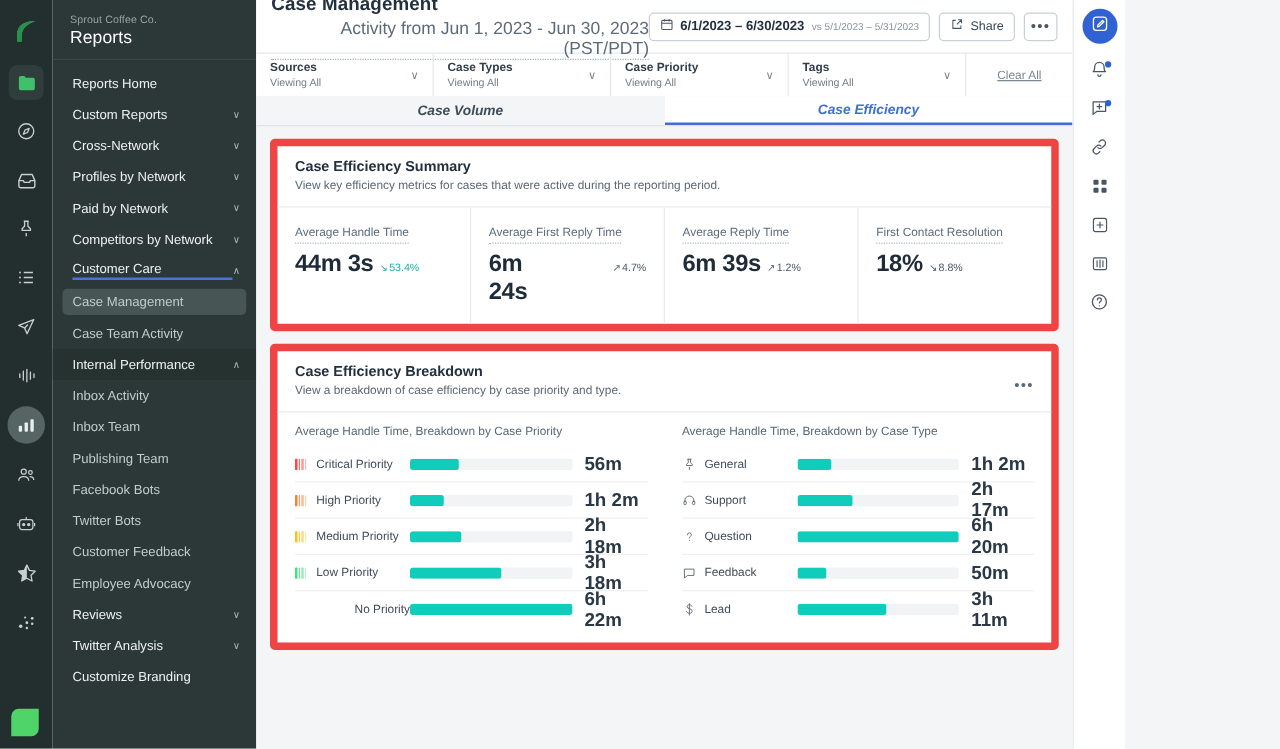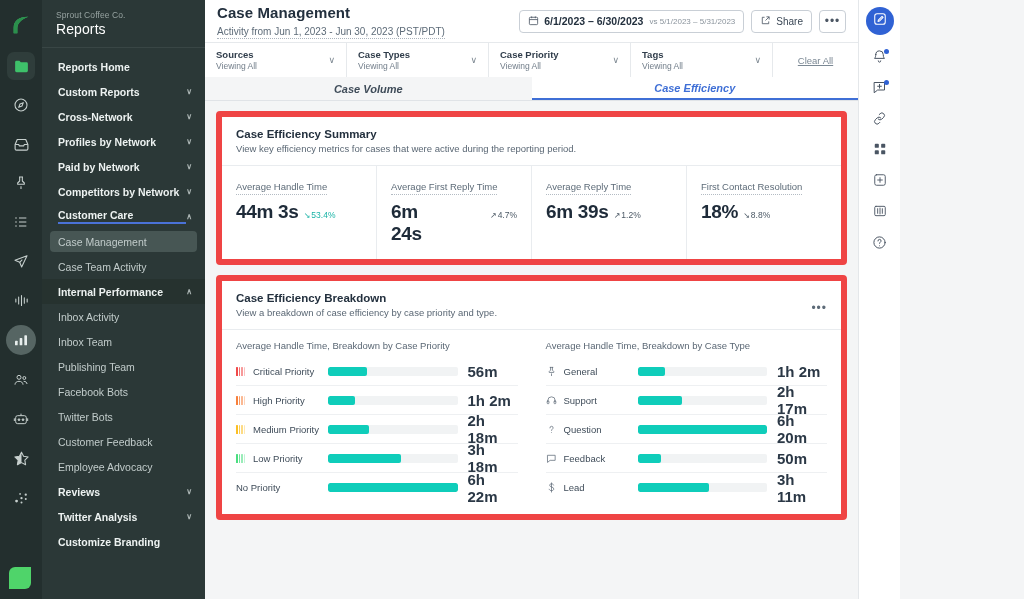--- a/index.html
+++ b/index.html
@@ -46,21 +46,21 @@
   }
   .sb-head { padding: 10px 14px 10px 14px; }
   .sb-org { font-size: 8.5px; color: #97a3a1; letter-spacing: .1px; }
   .sb-title { font-size: 14px; font-weight: normal; color: #fff; margin-top: 1px; letter-spacing: .1px;}
   .sb-sep { height: 1px; background: #394645; }
   .sb-item {
     height: 25px; display: flex; align-items: center;
     padding: 0 13px 0 16px; font-size: 10.5px;
     position: relative; color: #dfe6e5;
   }
-  .sb-item.top { font-weight: bold; color: #edf2f1; justify-content: flex-end; }
+  .sb-item.top { font-weight: normal; color: #edf2f1; justify-content: flex-end; }
   .sb-item.sub { color: #c2cccb; font-weight: normal; }
   .sb-item .lbl { flex: 1; white-space: nowrap; }
   .sb-item .chev { font-size: 8px; color: #aab4b3; line-height: 1; }
   .sb-group-open { background: #26322f; }
   .sb-item.active-parent .lbl { border-bottom: 2px solid #4a72d8; padding-bottom: 1px; }
   .sb-item.selected { }
   .sb-item.selected .pill {
     position: absolute; left: 8px; right: 8px; top: 2px; bottom: 2px;
     background: #475654; border-radius: 4px;
   }
@@ -69,21 +69,21 @@
   .sb-spacer { height: 6px; }
 
   
   .main { flex: 1; height: 599px; background: #f4f5f6; overflow: hidden; position: relative; }
   .topbar {
     height: 42px; background: #fff;
     display: flex; align-items: center; justify-content: space-between;
     padding: 0 12px 0 12px;
   }
   .pg-title { font-size: 15px; font-weight: bold; color: #23303e; letter-spacing: .1px;}
-  .pg-sub { font-size: 10px; color: #5d6b78; margin-top: 2px; border-bottom: 1px dotted #aab3bc; display: inline-block; padding-bottom: 1px;}
+  .pg-sub { font-size: 14px; color: #5d6b78; margin-top: 2px; border-bottom: 1px dotted #aab3bc; display: inline-block; padding-bottom: 1px; text-align: right;}
   .tb-right { display: flex; align-items: center; gap: 7px; }
   .btn-outline {
     border: 1px solid #c9cfd6; border-radius: 4px;
     height: 23px; display: flex; align-items: center; gap: 5px;
     padding: 0 8px; font-size: 10px; color: #3b4856; background: #fff;
     white-space: nowrap;
   }
   .date-main { font-weight: bold; font-size: 10.5px; color: #23303e; text-align: right; }
   .date-vs { font-size: 8px; color: #8b949d; margin-left: 1px;}
   .btn-dots { width: 27px; justify-content: center; padding: 0; letter-spacing:1px; color:#4b5663; font-size:12px;}
@@ -136,21 +136,21 @@
   .breakdown { display: flex; border-top: 1px solid #e9ecef; padding: 10px 0 12px 0;}
   .bd-col { flex: 1; padding: 0 14px; }
   .bd-col.left { border-right: 0px; }
   .bd-caption { font-size: 9.5px; color: #5a6774; margin-bottom: 6px; }
   .bd-row {
     display: flex; align-items: center; height: 29px;
     border-bottom: 1px solid #eef0f2;
   }
   .bd-row:last-child { border-bottom: none; }
   .bd-name { width: 92px; display: flex; align-items: center; gap: 6px; font-size: 9.5px; color: #3f4c59; white-space: nowrap;}
-  .bd-name.noicon { padding-left: 0; }
+  .bd-name.noicon { padding-left: 0; justify-content: flex-end; }
   .pri-icon { display: flex; gap: 1px; align-items: flex-end; height: 9px; width: 11px;}
   .pri-icon i { width: 1.6px; display: block; border-radius: .5px;}
   .track { flex: 1; height: 9px; background: #f1f3f4; border-radius: 2px; overflow: hidden; margin-right: 10px;}
   .fill { height: 9px; background: #0fcdba; border-radius: 2px; }
   .bd-val { width: 50px; text-align: left; font-size: 15px; font-weight: bold; color: #2b3846; }
   .ti { color: #5a6774; display: inline-flex; width: 12px; justify-content: center;}
 
   
   .right-rail {
     width: 42px; height: 599px; flex: 0 0 42px; background: #fff;

